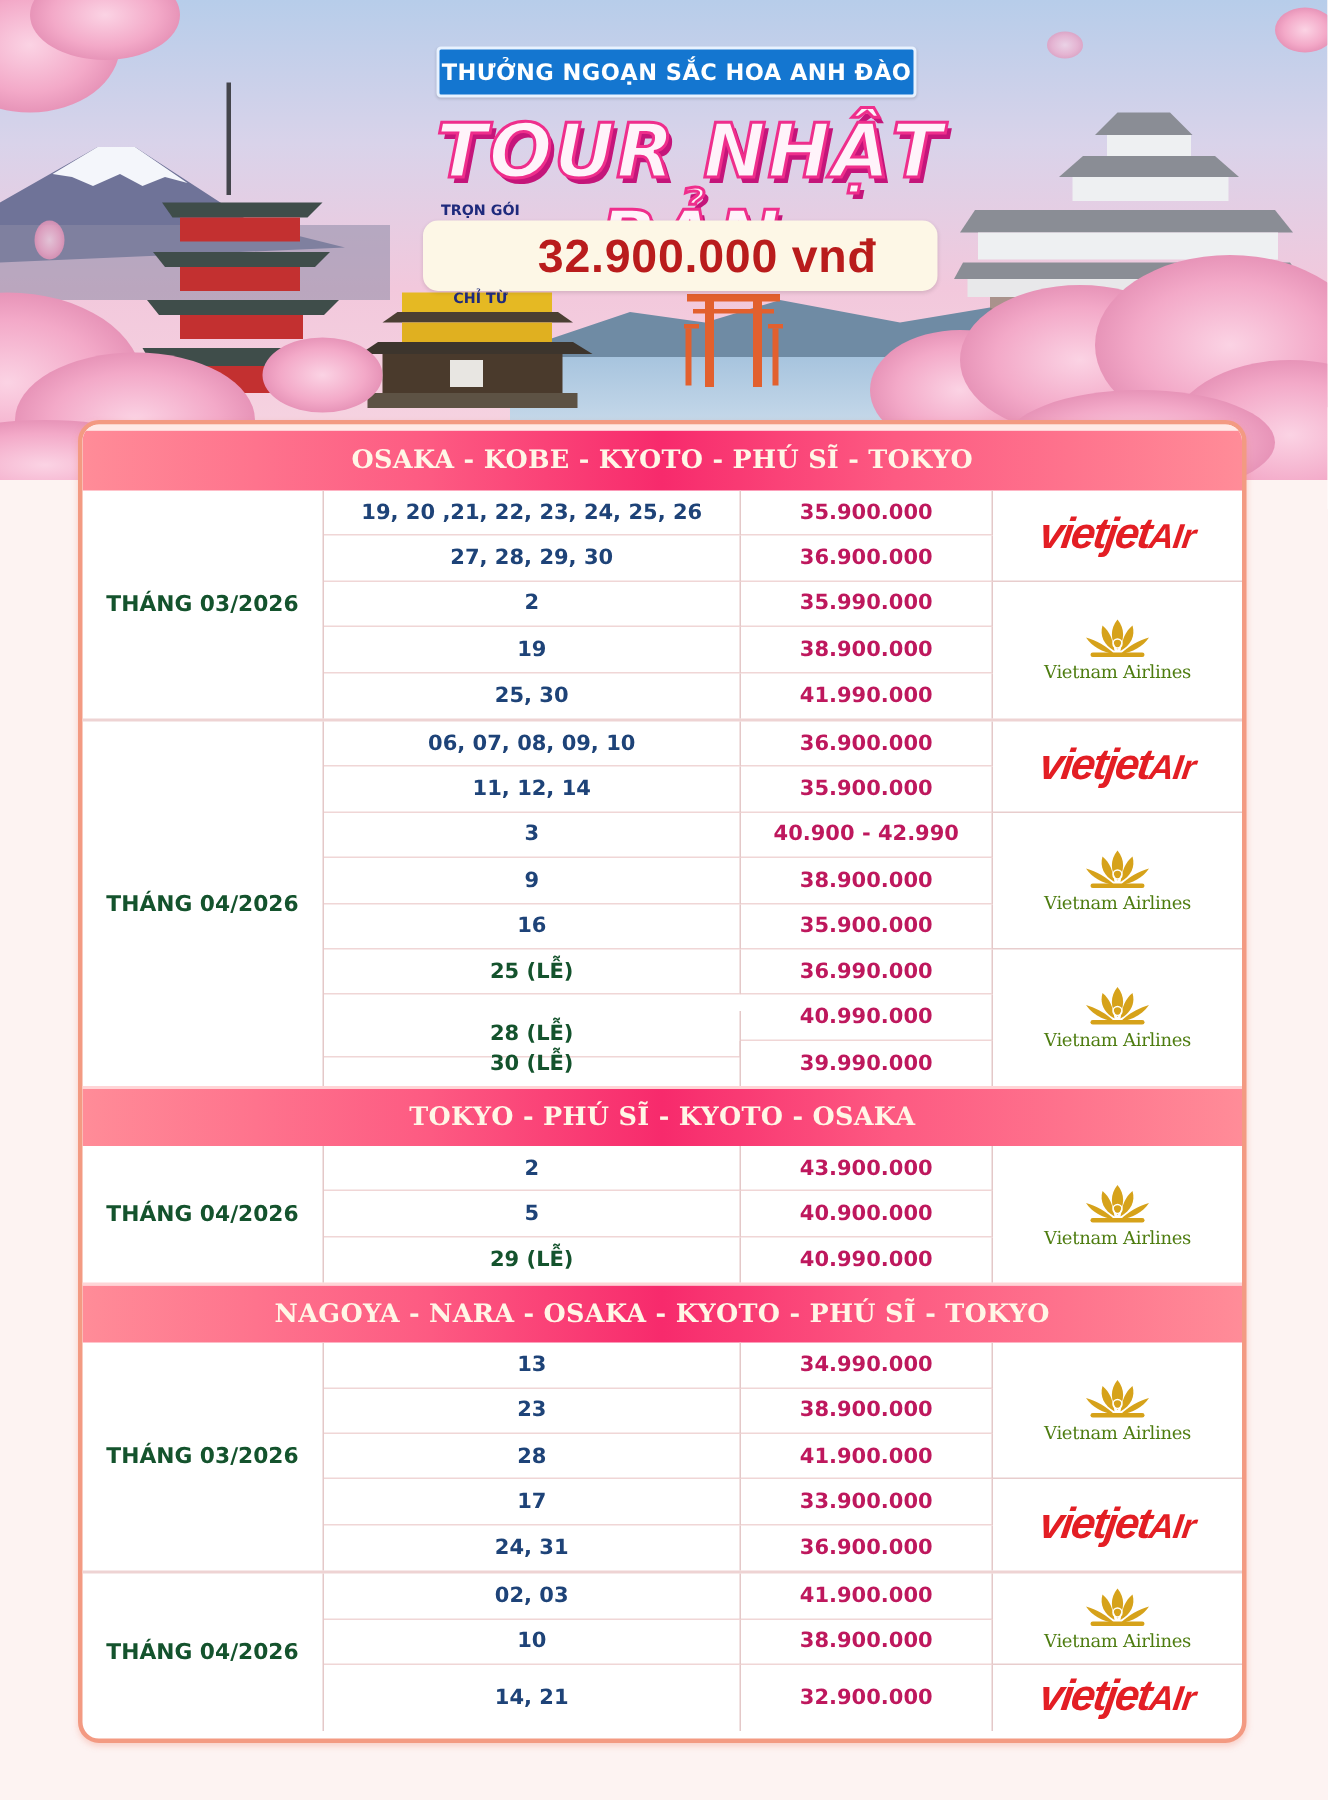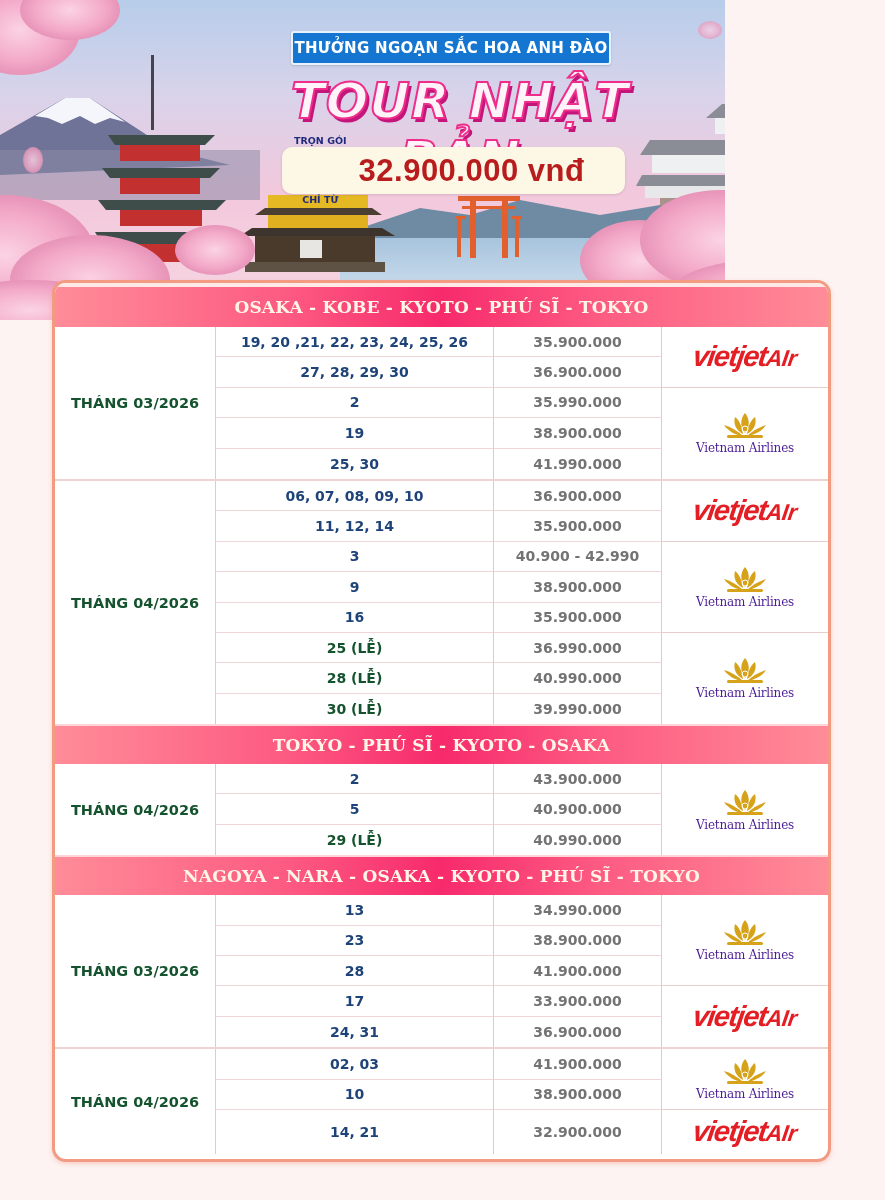--- a/index.html
+++ b/index.html
@@ -4,21 +4,21 @@
 <style>
   * { box-sizing: border-box; margin: 0; padding: 0; }
   html, body { width: 885px; height: 1200px; overflow: hidden; }
   body {
     position: relative;
     font-family: "DejaVu Sans", sans-serif;
     background: #fdf3f2;
   }
   
   .hero {
-    position: absolute; left: 0; top: 0; width: 725px; height: 320px;
+    position: absolute; left: 0; top: 0; width: 885px; height: 320px;
     overflow: hidden;
     background: linear-gradient(180deg, #b7cdea 0%, #d9d3ea 30%, #f2c8dc 60%, #f7d7e2 100%);
     text-decoration: underline;
   }
   .hero svg { position: absolute; left: 0; top: 0; }
   .banner {
     position: absolute; left: 291px; top: 31px; width: 320px; height: 34px;
     background: #1476d0;
     border: 2px solid #e8f2ff;
     border-radius: 3px;
@@ -88,39 +88,39 @@
     border-right: 1.5px solid #e4c8c8;
   }
   .date-cell, .price-cell {
     height: 30.4px;
     display: flex; align-items: center; justify-content: center;
     font-weight: bold; font-size: 14px;
     border-bottom: 1.5px solid #f0d6d6;
   }
   .date-cell { grid-column: 2; color: #1e4378; border-right: 1.5px solid #e4c8c8; }
   .date-cell.holiday { color: #14532d; }
-  .price-cell { grid-column: 3; color: #737373; border-right: 1.5px solid #e4c8c8; }
+  .price-cell { grid-column: 3; color: #be185d; border-right: 1.5px solid #e4c8c8; }
   .last-row { border-bottom: none; }
   .airline-cell {
     grid-column: 4;
     display: flex; align-items: center; justify-content: center; flex-direction: column;
     border-bottom: 1.5px solid #e8cdcd;
   }
   .airline-cell.last { border-bottom: none; }
   .vj-logo {
     color: #e31e24;
     font-family: "Liberation Sans", sans-serif;
     font-weight: bold; font-style: italic;
     font-size: 29px; letter-spacing: -1.5px;
     transform: skewX(-8deg);
   }
   .vj-logo .air { font-size: 23px; letter-spacing: -0.5px; }
   .vna-logo { display: flex; flex-direction: column; align-items: center; }
   .vna-logo .name {
-    color: #4c1d95;
+    color: #4d7c0f;
     font-family: "DejaVu Serif", serif;
     font-size: 12px; letter-spacing: -0.2px; margin-top: 2px;
   }
 </style>
 </head>
 <body>
 
 <div class="hero">
   <svg width="885" height="320" viewBox="0 0 885 320">
     <defs>
@@ -263,21 +263,21 @@
       <div class="date-cell" style="grid-row: 2;">11, 12, 14</div>
       <div class="price-cell" style="grid-row: 2;">35.900.000</div>
       <div class="date-cell" style="grid-row: 3;">3</div>
       <div class="price-cell" style="grid-row: 3;">40.900 - 42.990</div>
       <div class="date-cell" style="grid-row: 4;">9</div>
       <div class="price-cell" style="grid-row: 4;">38.900.000</div>
       <div class="date-cell" style="grid-row: 5;">16</div>
       <div class="price-cell" style="grid-row: 5;">35.900.000</div>
       <div class="date-cell holiday" style="grid-row: 6;">25 (LỄ)</div>
       <div class="price-cell" style="grid-row: 6;">36.990.000</div>
-      <div class="date-cell holiday" style="grid-row: 7;">28 (LỄ)</div>
+      <div class="date-cell holiday" style="grid-row: 7; margin-top: 11px;">28 (LỄ)</div>
       <div class="price-cell" style="grid-row: 7;">40.990.000</div>
       <div class="date-cell holiday last-row" style="grid-row: 8;">30 (LỄ)</div>
       <div class="price-cell last-row" style="grid-row: 8;">39.990.000</div>
       <div class="airline-cell" style="grid-row: 1 / span 2;">
   <div class="vj-logo">
     <span>vietjet</span><span class="air">AIr</span>
   </div>
 </div>
       <div class="airline-cell" style="grid-row: 3 / span 3;">
   <div class="vna-logo">

